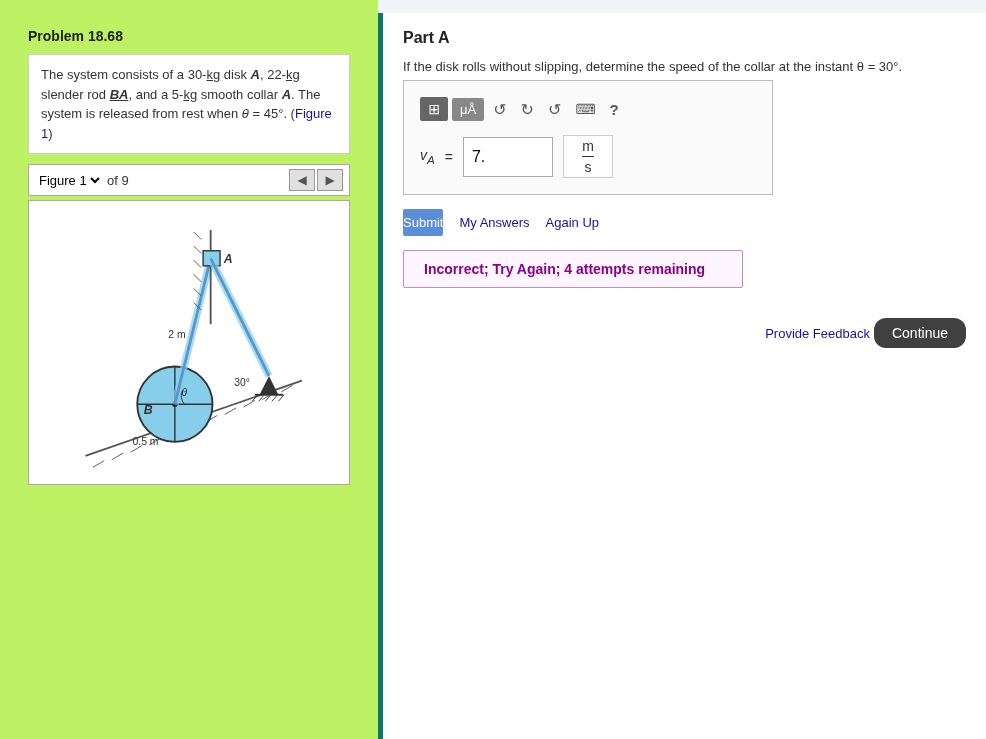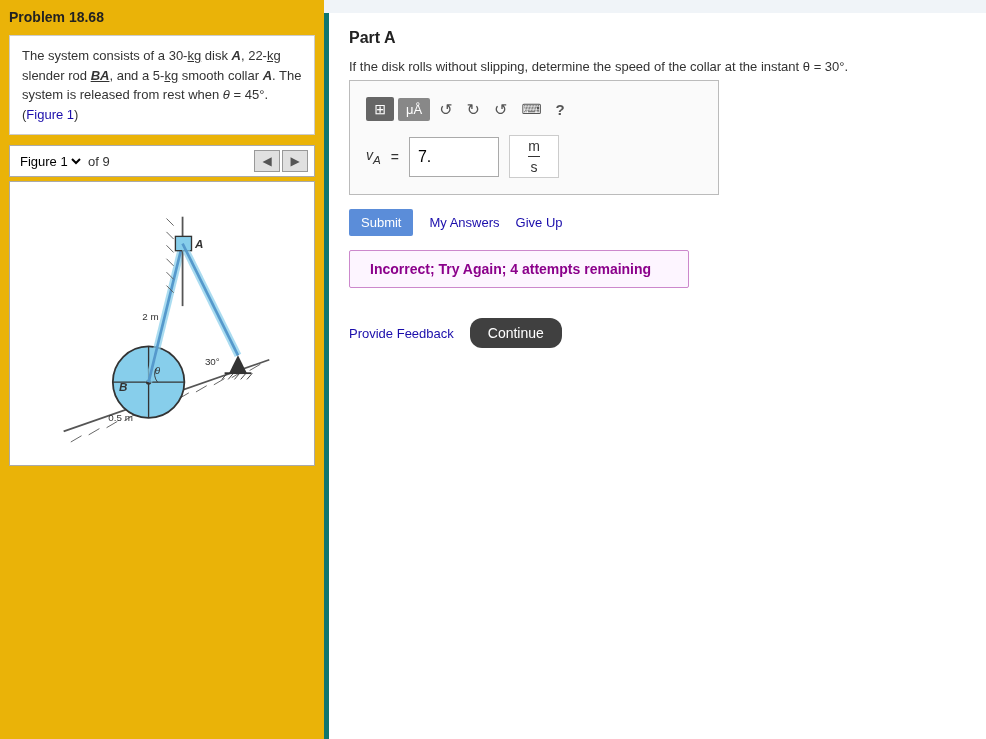--- a/index.html
+++ b/index.html
@@ -10,23 +10,23 @@
       color: #333;
     }
     .main-container {
       display: flex;
       width: 986px;
       min-height: 739px;
       background: #f0f4f8;
     }
     
     .left-panel {
-      width: 324px;
-      background: #eab308;
-      padding: 9px;
+      width: 378px;
+      background: #bef264;
+      padding: 28px;
       flex-shrink: 0;
     }
     .problem-title {
       font-size: 14px;
       font-weight: bold;
       margin-bottom: 10px;
       color: #222;
     }
     .problem-description {
       background: #fff;
@@ -200,21 +200,21 @@
     .action-row {
       display: flex;
       align-items: center;
       gap: 16px;
       margin-bottom: 14px;
     }
     .submit-btn {
       background: #5b8dd9;
       color: #fff;
       border: none;
-      padding: 6px 12px;
+      padding: 6px 0;
       font-size: 13px;
       cursor: pointer;
       border-radius: 2px;
     }
     .my-answers-link, .give-up-link {
       color: #1a0dab;
       text-decoration: none;
       font-size: 13px;
       cursor: pointer;
     }
@@ -229,22 +229,22 @@
       display: inline-block;
       margin-bottom: 20px;
       width: 340px;
       text-align: left;
       border-radius: 2px;
     }
     
     .bottom-row {
       display: flex;
       align-items: center;
-      justify-content: flex-start;
-      gap: 16px;
+      justify-content: flex-end;
+      gap: 4px;
       margin-top: 10px;
     }
     .provide-feedback-link {
       color: #1a0dab;
       text-decoration: none;
       font-size: 13px;
       cursor: pointer;
     }
     .continue-btn {
       background: #404040;
@@ -386,21 +386,21 @@
           <span class="unit-top">m</span>
           <span class="unit-bottom">s</span>
         </div>
       </div>
     </div>
 
     
     <div class="action-row">
       <button class="submit-btn">Submit</button>
       <a href="#" class="my-answers-link">My Answers</a>
-      <a href="#" class="give-up-link">Give Up</a>
+      <a href="#" class="give-up-link">Again Up</a>
     </div>
 
     
     <div class="incorrect-box">Incorrect; Try Again; 4 attempts remaining</div>
 
     
     <div class="bottom-row">
       <a href="#" class="provide-feedback-link">Provide Feedback</a>
       <button class="continue-btn">Continue</button>
     </div>

